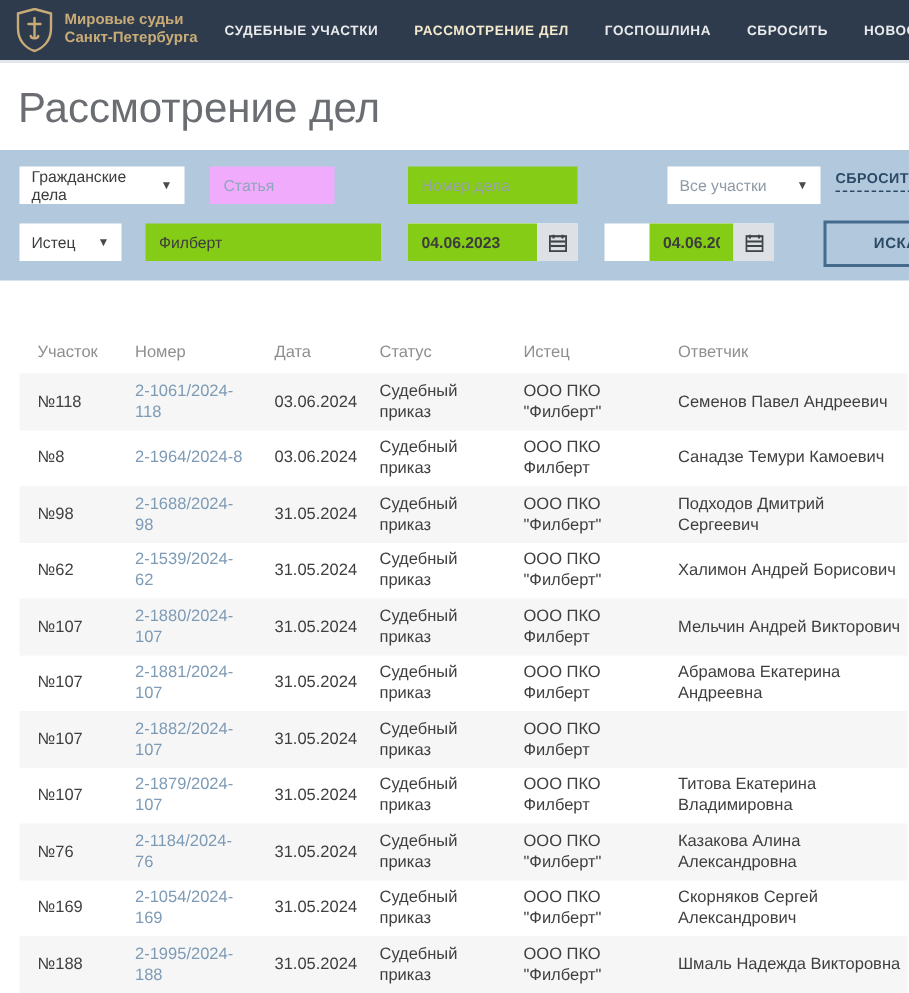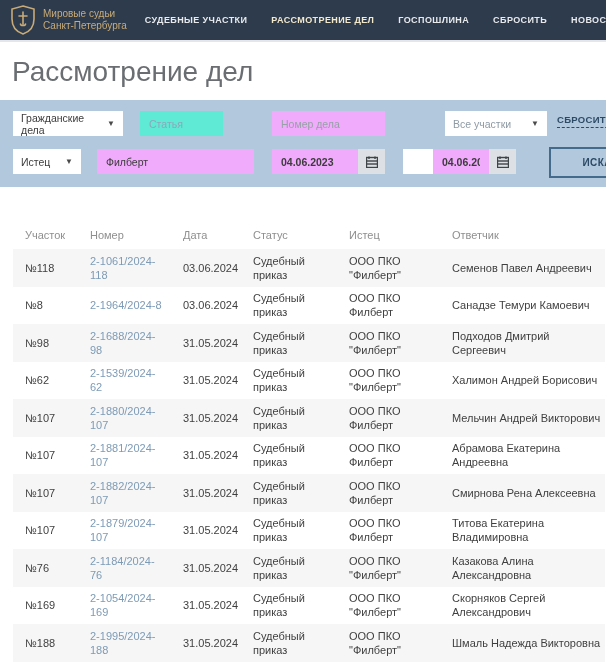--- a/index.html
+++ b/index.html
@@ -3,41 +3,41 @@
 <meta charset="utf-8">
 <style>
   * { margin:0; padding:0; box-sizing:border-box; }
   html,body { width:606px; height:662px; overflow:hidden; background:#fff;
     font-family:"Liberation Sans", sans-serif; }
 
   
   .header { height:40px; background:#2e3b4d; display:flex; align-items:center;
     padding-left:10px; white-space:nowrap; overflow:hidden; box-shadow:0 2px 0 #e3e7ec; }
   .logo { display:flex; align-items:center; gap:7px; flex:0 0 auto; }
-  .logo-text { color:#c9ab77; font-size:10px; font-weight:normal; line-height:12px; }
+  .logo-text { color:#c9ab77; font-size:10px; font-weight:bold; line-height:12px; }
   .nav { display:flex; gap:24px; margin-left:18px; }
   .nav-item { color:#e8eaec; font-size:9px; font-weight:bold; letter-spacing:.4px;
     cursor:pointer; }
   .nav-item.active { color:#f3e9cd; }
 
   
   .page-title { margin:16px 0 0 12px; font-size:28px; line-height:32px; color:#6a6e72;
     font-weight:400; }
 
   
   .panel { position:relative; margin-top:12px; height:87px; background:#b2c8dc; }
   .f { position:absolute; height:25px; font-size:10.5px; }
   .selectbox { background:#fff; display:flex; align-items:center; padding:0 8px;
     color:#3c3c3c; cursor:pointer; justify-content:space-between; }
   .selectbox.muted { color:#8e9aa5;margin-left:42px; }
   .caret { font-size:8px; color:#4a4a4a; margin-left:6px; }
   input.txt { border:0; outline:0; padding:0 9px; font-size:10.5px; width:100%; height:100%;
-    font-family:"Liberation Sans", sans-serif; color:#3c3c3c; background:#f0abfc; }
+    font-family:"Liberation Sans", sans-serif; color:#3c3c3c; background:#84cc16; }
   input.txt::placeholder { color:#98a0a8; }
-  input.txt:disabled { background:#5eead4; }
+  input.txt:disabled { background:#f0abfc; }
   input.txt:disabled::placeholder { color:#8ea6ba; }
   .datefield { background:#fff; display:flex; align-items:stretch; }
   .datefield input { flex:1;font-weight:bold; }
   .cal { width:27px; background:#dde1e5; display:flex; align-items:center;
     justify-content:center; cursor:pointer; }
   .reset-link { position:absolute; left:557px; top:14px; font-size:9.5px; font-weight:bold;
     color:#2c4a66; letter-spacing:.3px; border-bottom:1px dashed #2c4a66; padding-bottom:2px;
     cursor:pointer; white-space:nowrap; }
   .search-btn { position:absolute; left:549px; top:47px; width:110px; height:31px;
     background:transparent; border:2px solid #446a8c; color:#2c4a66; font-size:10px;
@@ -201,21 +201,20 @@
         <div class="cell-status"><span>Судебный приказ</span></div>
         <div class="cell-plaintiff"><span>ООО ПКО Филберт</span></div>
         <div class="cell-defendant"><span>Абрамова Екатерина Андреевна</span></div>
       </div>
       <div class="trow odd">
         <div class="cell-precinct"><span>№107</span></div>
         <div class="cell-number"><a class="case-link">2-1882/2024-107</a></div>
         <div class="cell-date"><span>31.05.2024</span></div>
         <div class="cell-status"><span>Судебный приказ</span></div>
         <div class="cell-plaintiff"><span>ООО ПКО Филберт</span></div>
-        <div class="cell-defendant"><span>Смирнова Рена Алексеевна</span></div>
       </div>
       <div class="trow even">
         <div class="cell-precinct"><span>№107</span></div>
         <div class="cell-number"><a class="case-link">2-1879/2024-107</a></div>
         <div class="cell-date"><span>31.05.2024</span></div>
         <div class="cell-status"><span>Судебный приказ</span></div>
         <div class="cell-plaintiff"><span>ООО ПКО Филберт</span></div>
         <div class="cell-defendant"><span>Титова Екатерина Владимировна</span></div>
       </div>
       <div class="trow odd">

